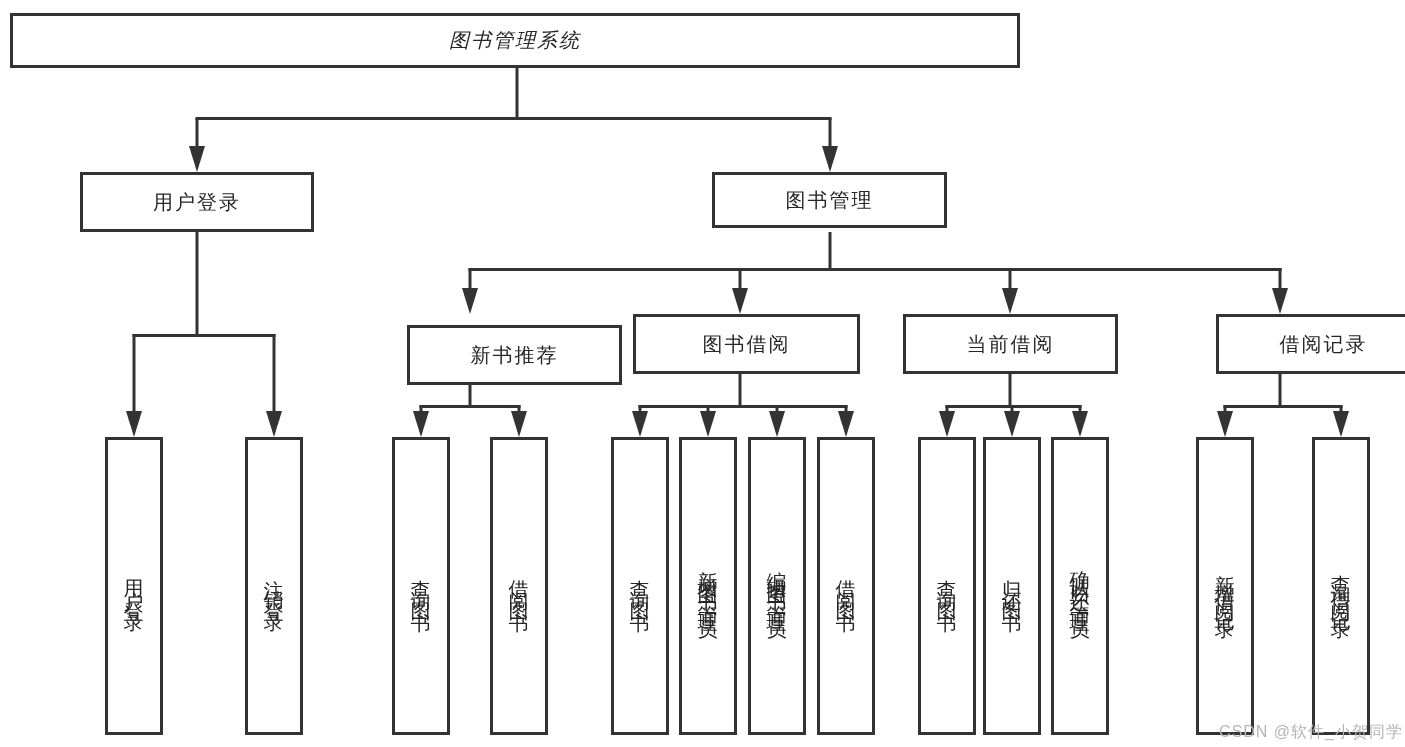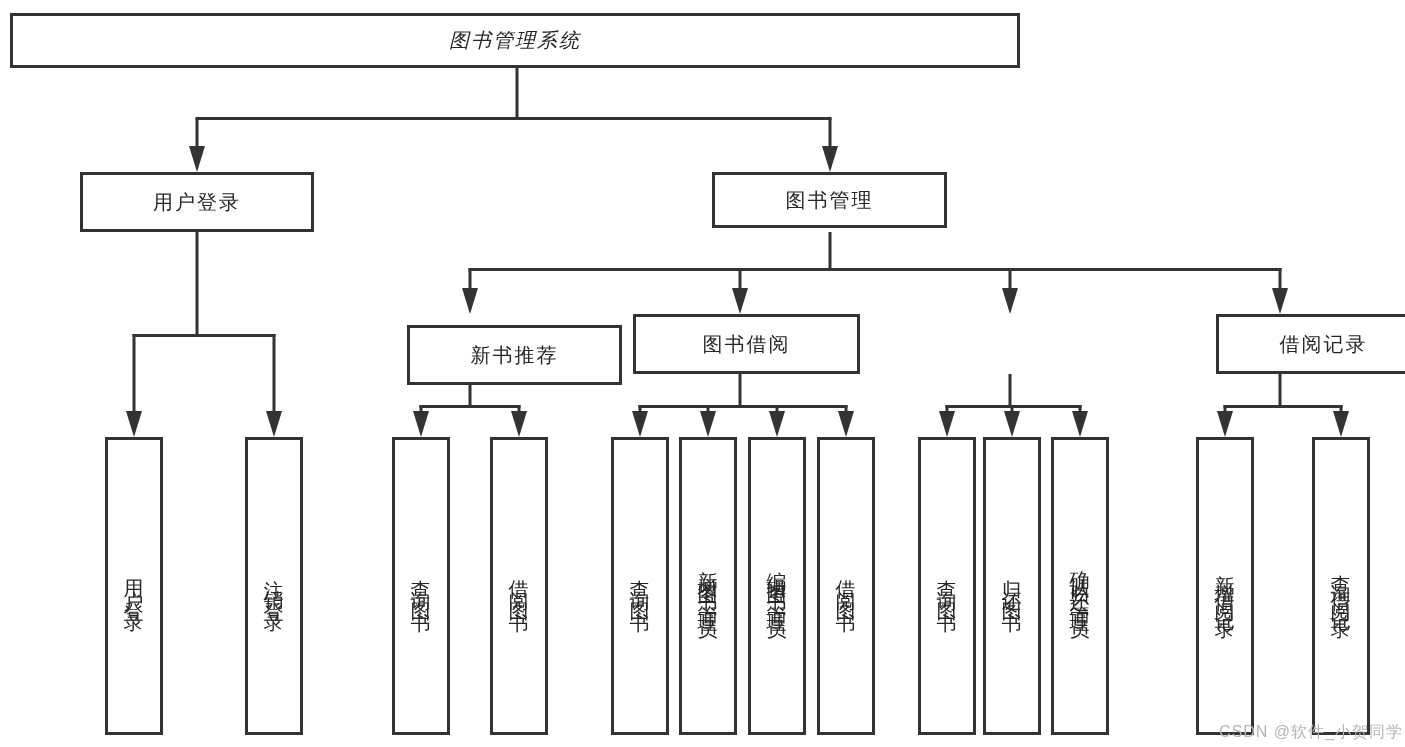--- a/index.html
+++ b/index.html
@@ -143,20 +143,23 @@
   <div class="box" style="left:712px; top:172px; width:235px; height:56px;">
     <span class="hlabel">图书管理</span>
   </div>
 
   <div class="box" style="left:363px; top:325px; width:215px; height:60px;margin-left:44px;">
     <span class="hlabel">新书推荐</span>
   </div>
   <div class="box" style="left:633px; top:314px; width:227px; height:60px;">
     <span class="hlabel">图书借阅</span>
   </div>
+  <div class="box" style="left:903px; top:314px; width:215px; height:60px;">
+    <span class="hlabel">当前借阅</span>
+  </div>
   <div class="box" style="left:1216px; top:314px; width:215px; height:60px;">
     <span class="hlabel">借阅记录</span>
   </div>
 
   <div class="box" style="left:105px; top:437px; width:58px; height:298px;">
     <span class="vlabel">用户登录</span>
   </div>
   <div class="box" style="left:245px; top:437px; width:58px; height:298px;">
     <span class="vlabel">注销登录</span>
   </div>

